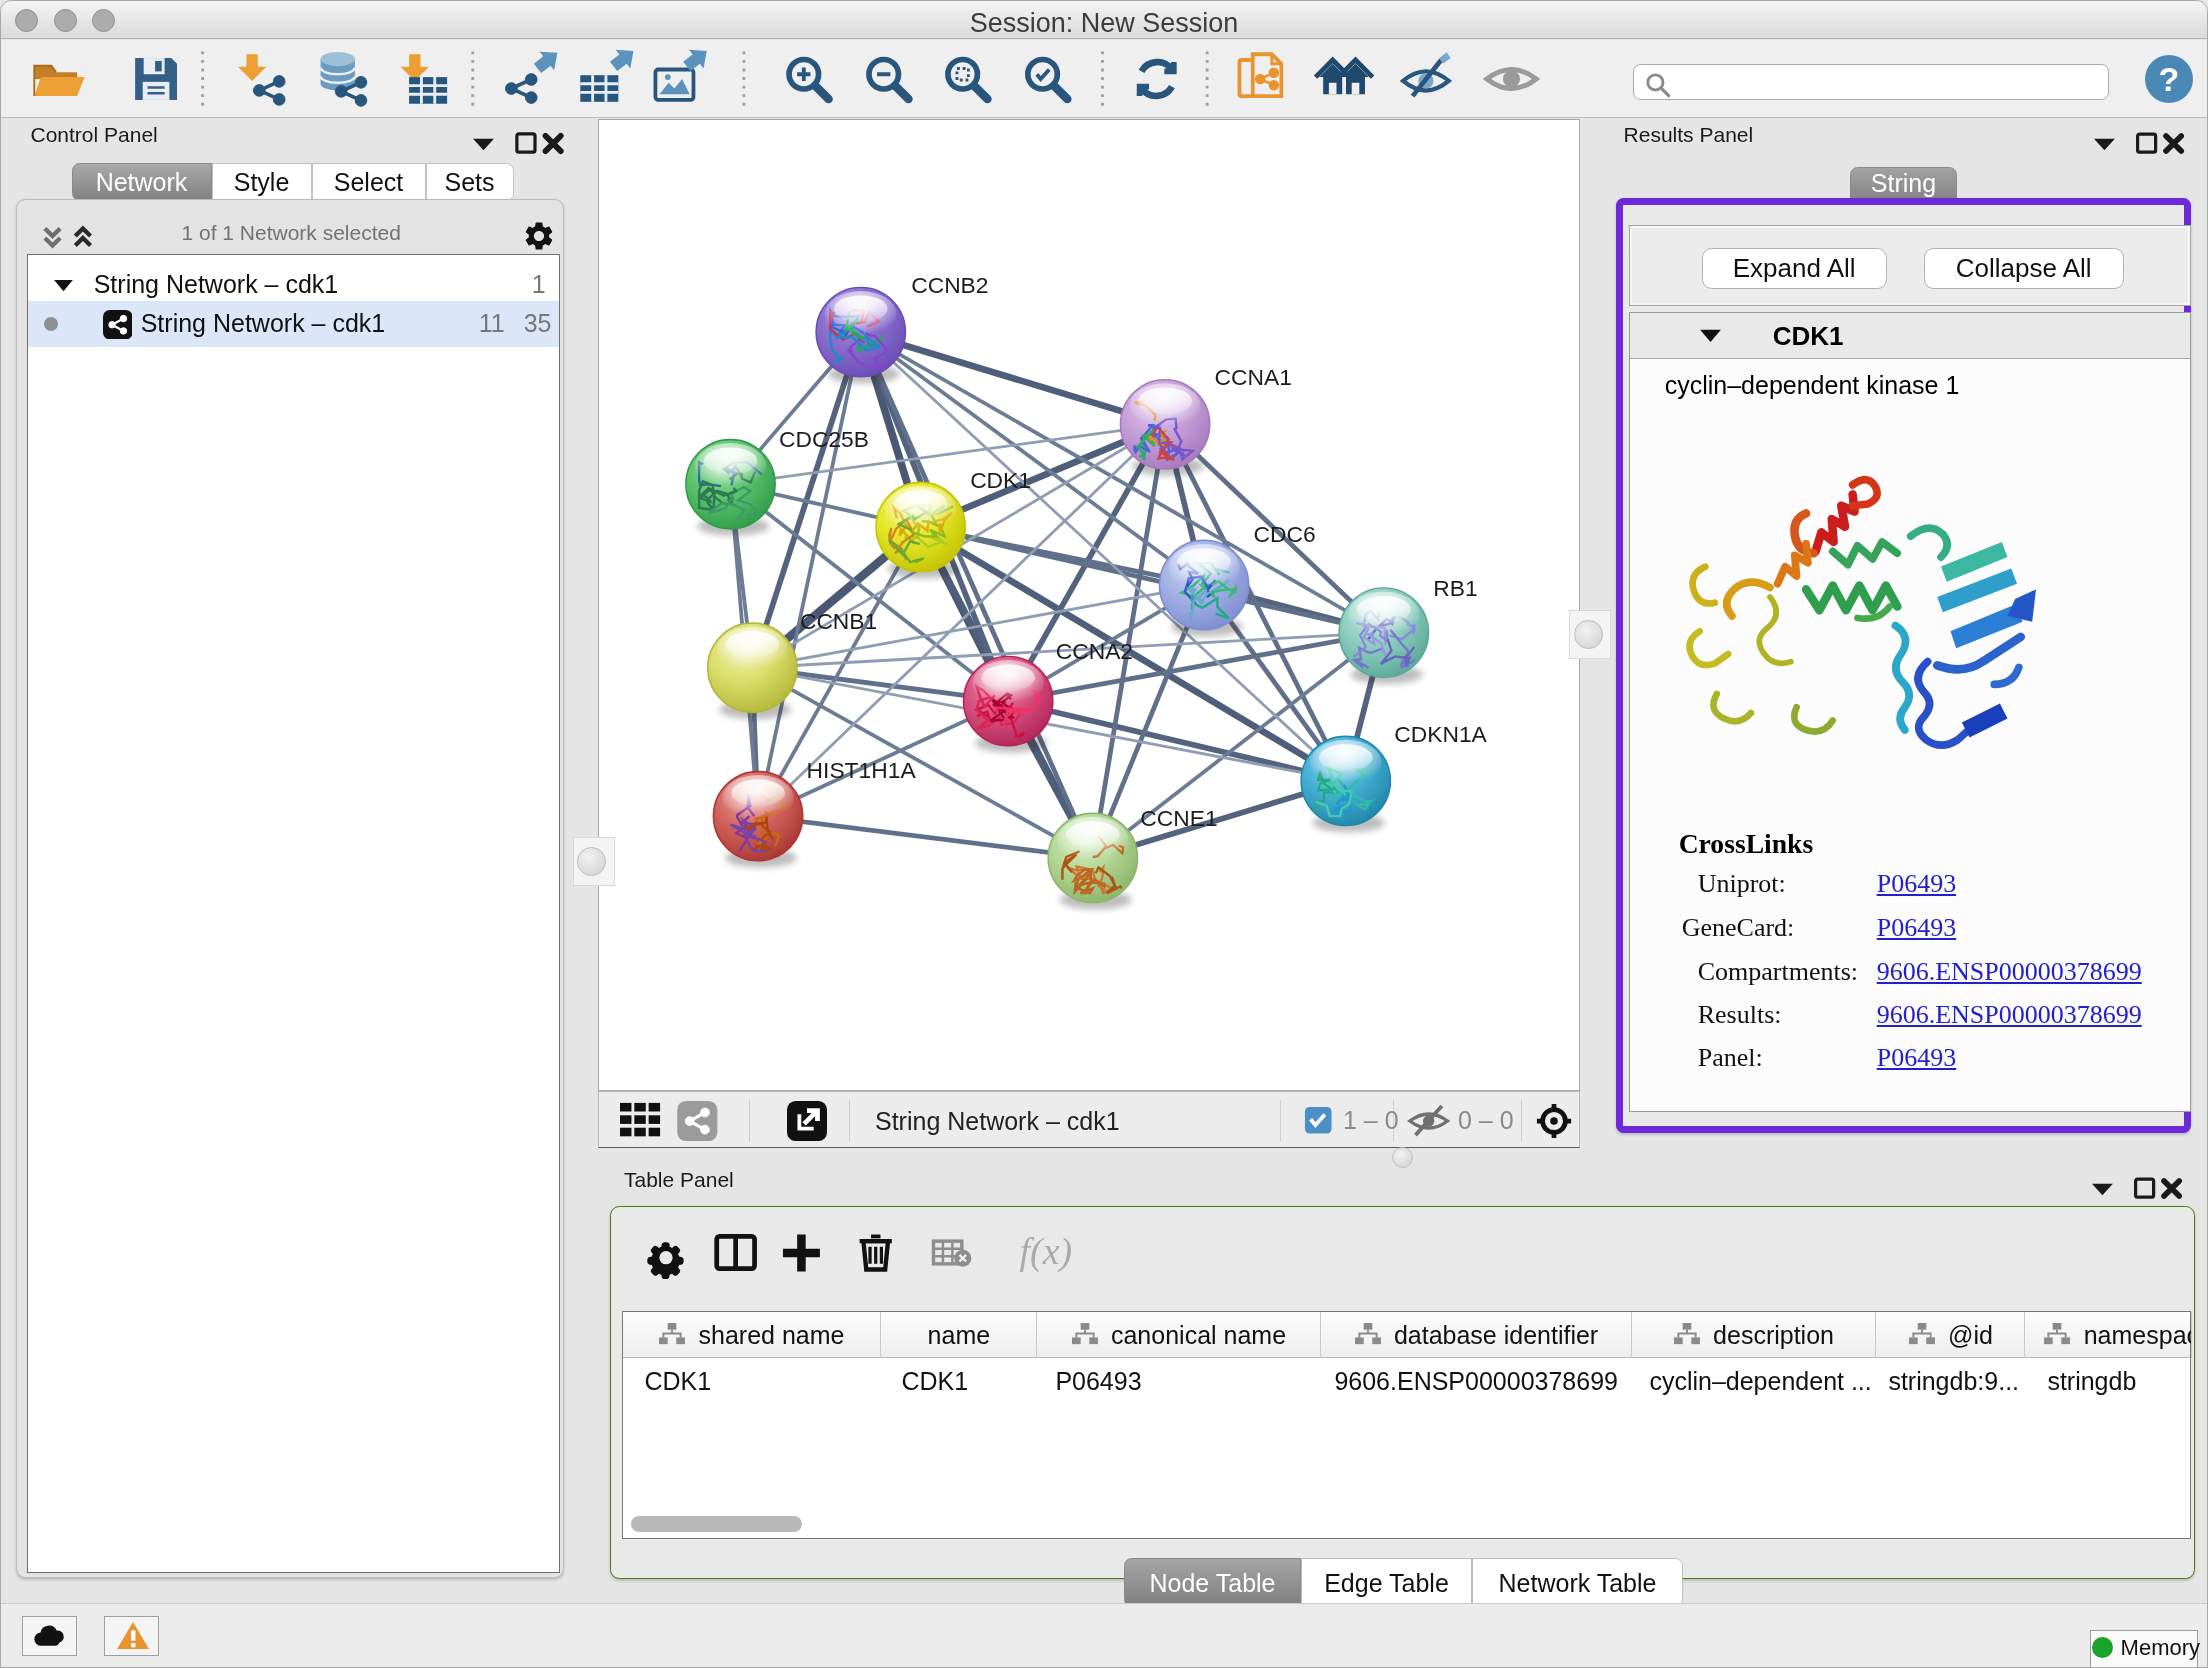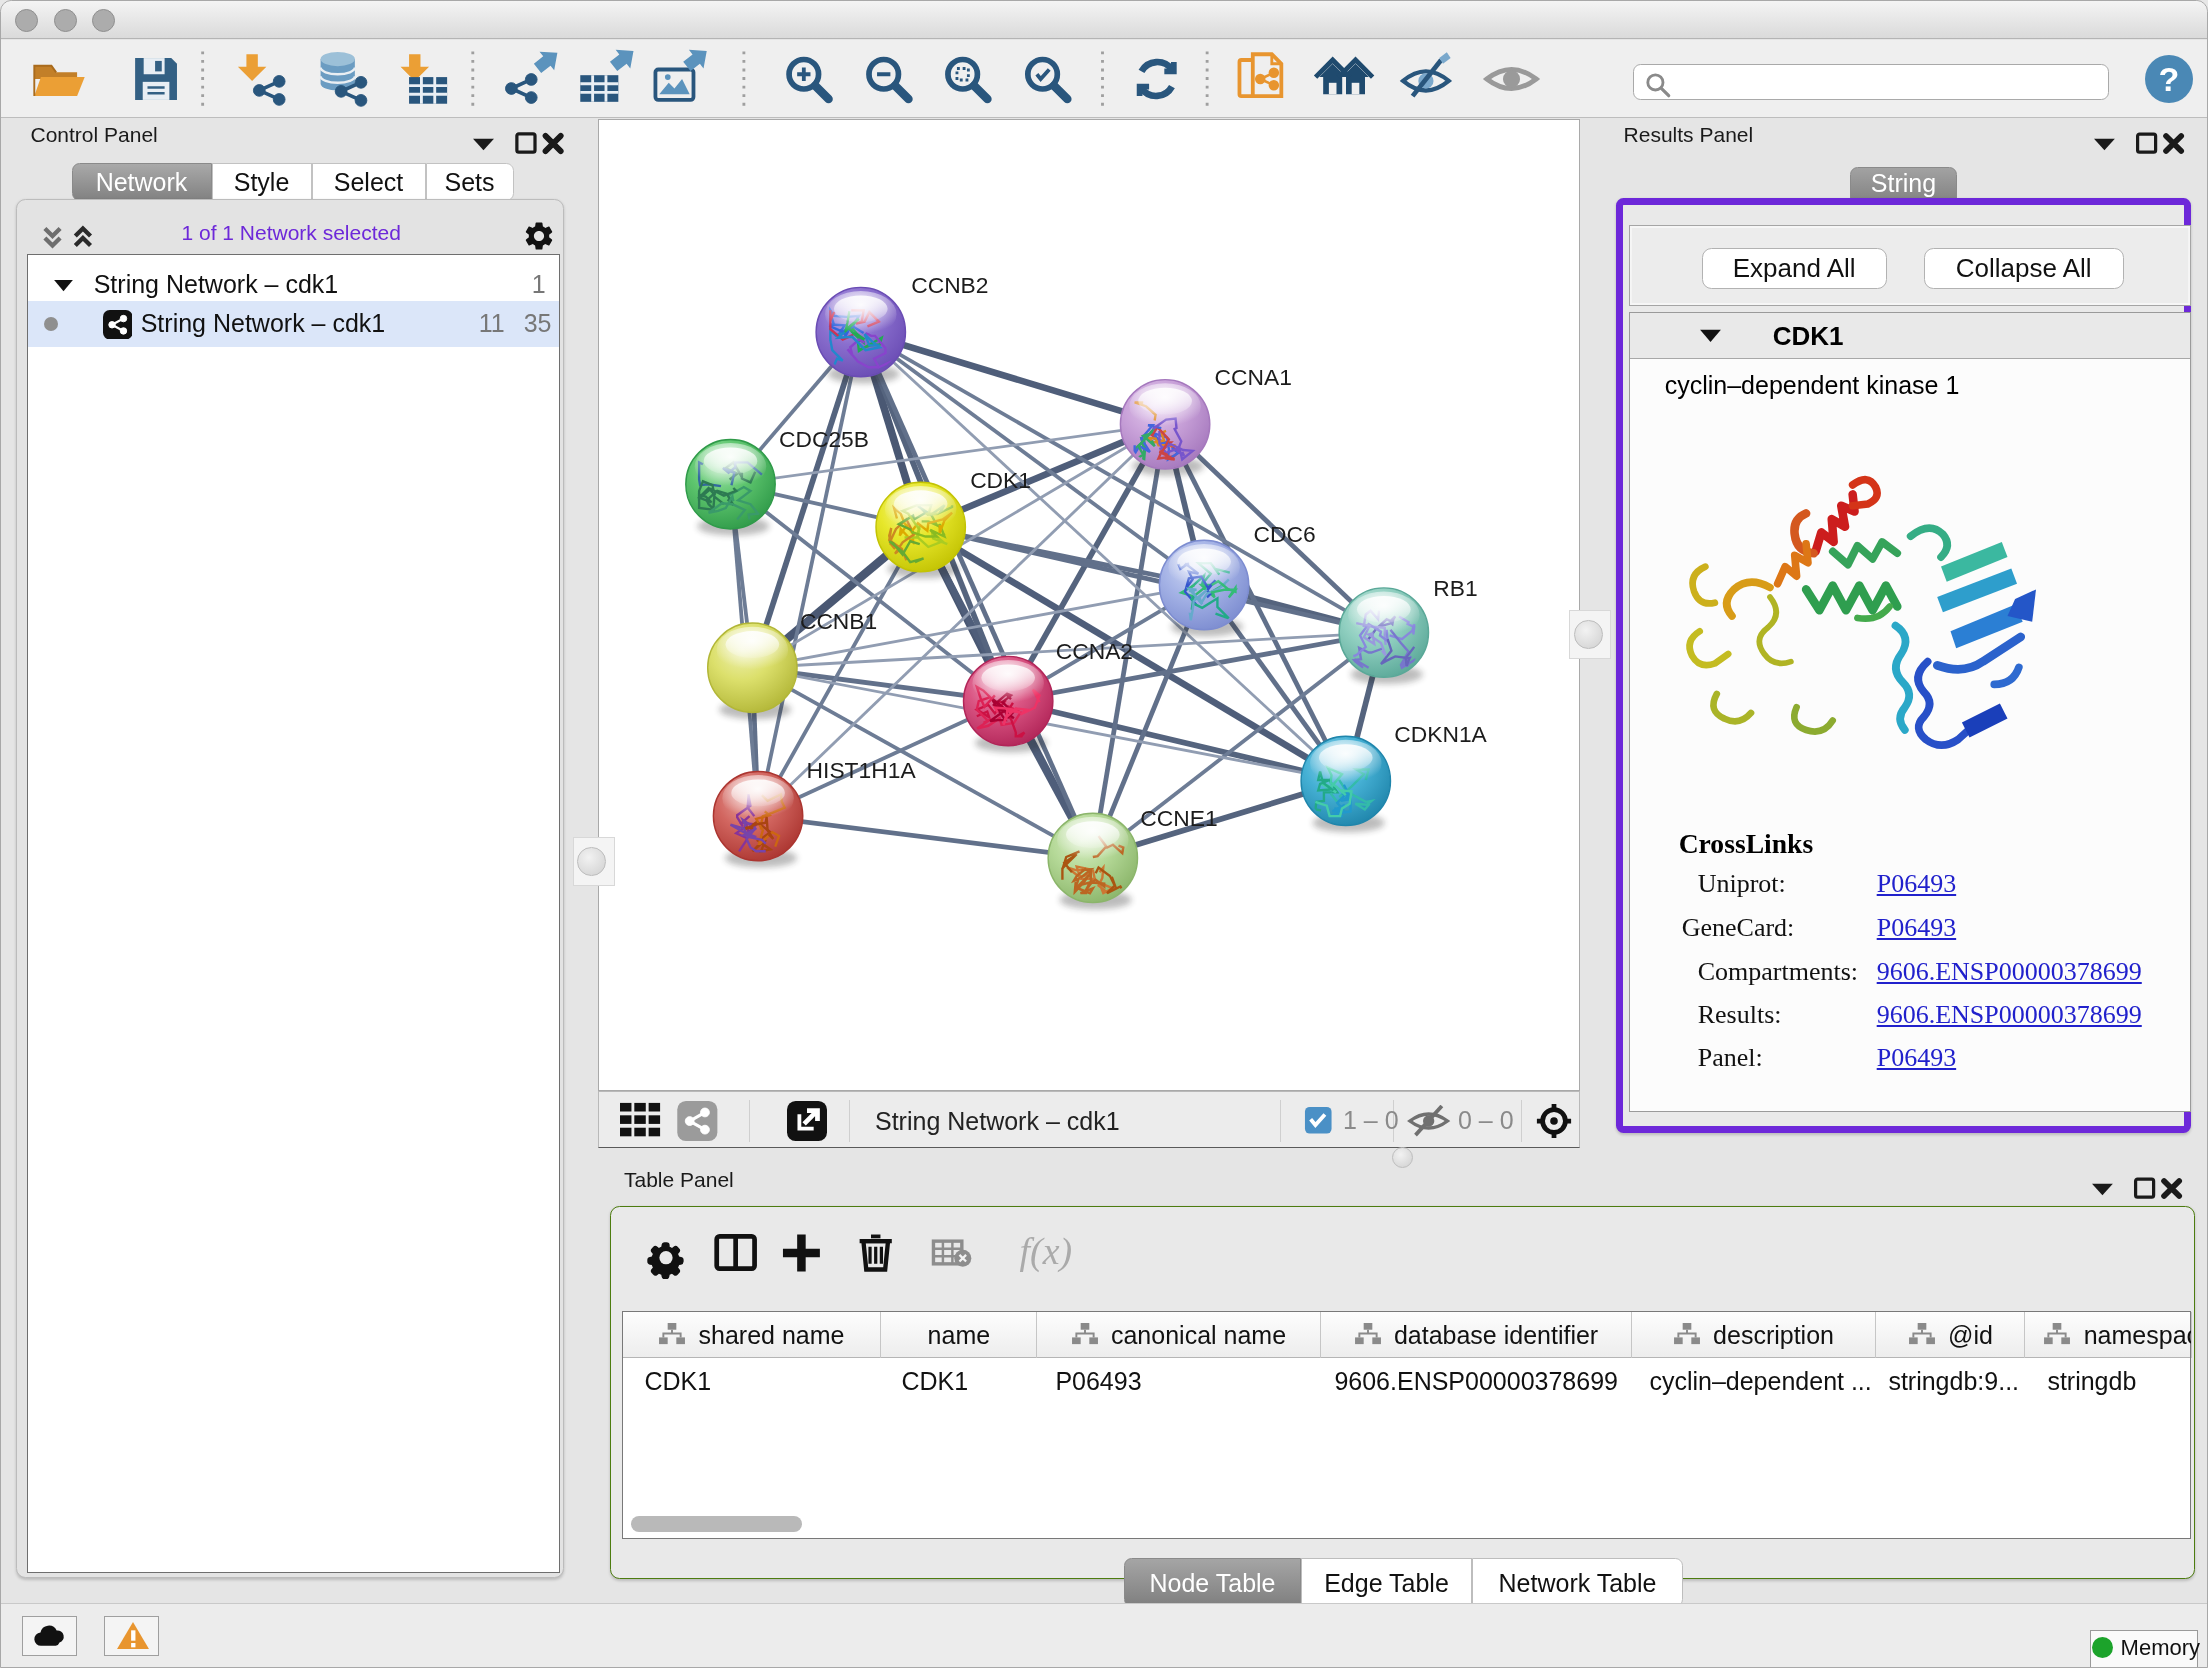--- a/index.html
+++ b/index.html
@@ -26,21 +26,21 @@
 .ptitle { font-size:21px; color:#1a1a1a; }
 .phead-ico { position:absolute; top:11.4px; }
 #cp-tabs { position:absolute; left:61px; top:44px; height:38px; }
 .tab { position:absolute; top:0; height:38px; border:1px solid #c2c2c2; background:#fff;
   font-size:25px; color:#111; text-align:center; line-height:36px; }
 .tab.sel { background:linear-gradient(#a9a9a9,#818181); color:#fff; border-color:#8a8a8a; }
 #cp-pane { position:absolute; left:5.7px; top:80px; width:548px; height:1379px;
   background:#e3e3e3; border:1px solid #bcbcbc; border-radius:9.5px;
   box-shadow:0 1.9px 2.9px rgba(0,0,0,0.18); }
 #cp-selbar { position:absolute; left:9.5px; top:17px; width:529px; height:42px; font-size:21px;
-  color:#6d28d9; }
+  color:#737373; }
 #cp-list { position:absolute; left:9.5px; top:54px; width:533px; height:1319px; background:#fff;
   border:1.9px solid #6e6e6e; }
 .cprow { position:absolute; left:0; width:100%; height:46px; font-size:25px; color:#111; }
 .cprow.sel { background:#dbe6f9; }
 
 #netview { position:absolute; left:597px; top:118px; width:982px; height:972px;
   background:#fff; border:1px solid #a9a9a9; }
 #nettoolbar { position:absolute; left:597px; top:1090px; width:982px; height:57px;
   background:#ececec; border:1px solid #b9b9b9; border-bottom:1.9px solid #5a5a5a; }
 #nettoolbar .lbl { position:absolute; left:276px; top:15px; font-size:25px; color:#222; }
@@ -95,20 +95,21 @@
   border:1.9px solid #9a9a9a; font-size:22px; color:#111; line-height:34px; white-space:nowrap;
   padding-left:1px; }
 </style>
 </head>
 <body>
 <div id="win">
 <div id="titlebar">
   <div class="tl" style="left:14.3px"></div>
   <div class="tl" style="left:53px"></div>
   <div class="tl" style="left:91px"></div>
+  <div id="title">Session: New Session</div>
 </div>
 <div id="toolbar">
 <svg width="1579" height="78" viewBox="0 0 1660 82">
 <defs>
 <g id="shareg">
  <circle cx="-11" cy="0" r="6.5"></circle>
             <circle cx="11" cy="-10" r="6.5"></circle>
             <circle cx="11" cy="10" r="6.5"></circle>
  <path d="M-11,0 L11,-10 M-11,0 L11,10" stroke-width="4" fill="none"></path>
 </g>

